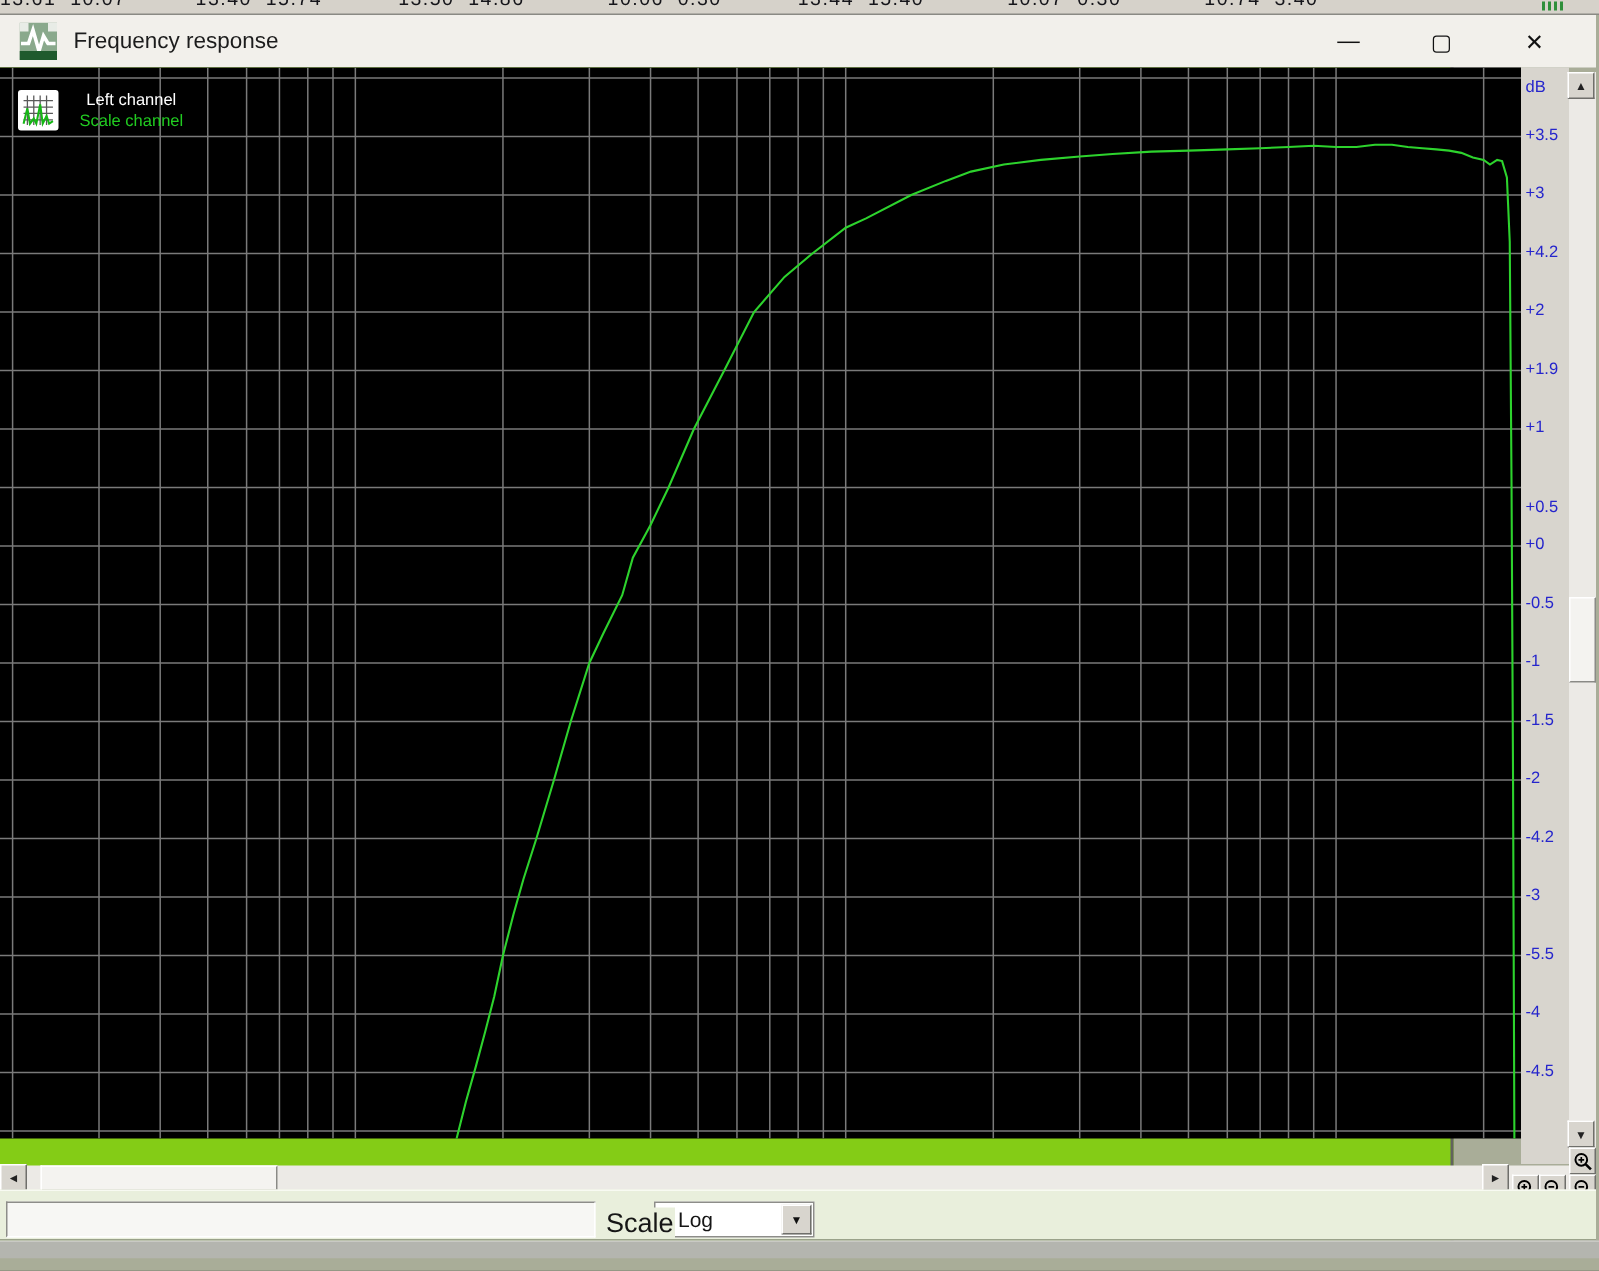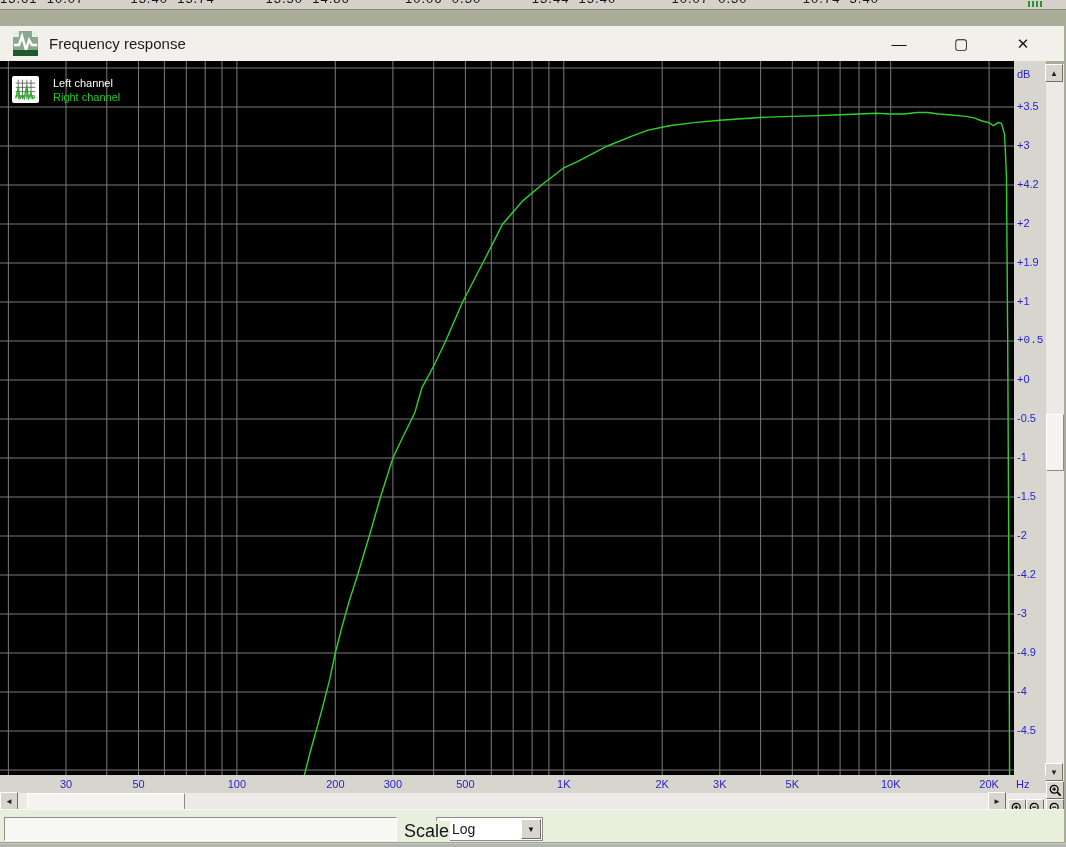--- a/index.html
+++ b/index.html
@@ -10,33 +10,33 @@
   
   .top-strip { position:absolute; left:0; top:0; width:1066px; height:10px;
     background:#d6d2ca; overflow:hidden; border-bottom:1px solid #8a8a84; }
   .top-strip .clipped { display:block; margin-top:-9px; font-size:13px;
     color:#15151a; white-space:pre; letter-spacing:1px; }
   .mini-green-pattern { position:absolute; left:1028px; top:1px; width:14px; height:6px;
     background:repeating-linear-gradient(90deg,#2f8f3a 0 2px,#d6d2ca 2px 4px); }
 
   
   .app-window { position:absolute; left:0; top:10px; width:969px; height:820px;
-    background:#84cc16; border-right:2px solid #62625e;margin-top:16px; }
+    background:#84cc16; border-right:2px solid #62625e; }
 
   .titlebar { position:absolute; left:0; top:0; width:1064px; height:35px;
     background:#f2f0eb; display:flex; align-items:center; }
   .app-icon { width:25px; height:25px; margin-left:13px; }
   .title-text { margin-left:11px; font-size:15px; color:#1c1c1c; }
   .win-controls { position:absolute; right:10px; top:0; height:35px; display:flex; }
   .win-btn { width:62px; height:35px; display:flex; align-items:center; justify-content:center;
     font-size:15px; color:#111; }
 
   
   .plot-area { position:absolute; left:0; top:35px; width:1014px; height:714px; background:#000; }
-  .legend { position:absolute; left:12px; top:15px; display:flex; align-items:flex-start; }
+  .legend { position:absolute; left:12px; top:15px; display:flex; align-items:flex-start;text-align:center; }
   .legend-icon { width:27px; height:27px; background:#fff; border:2px solid #fff;
     border-radius:2px; }
   .legend-labels { margin-left:14px; font-size:11px; line-height:14px; }
 
   
   .y-axis-strip { position:absolute; left:1014px; top:35px; width:32px; height:731px;
     background:#d8d5ce; font-size:11px; color:#2525cc; }
   .y-axis-strip .unit { position:absolute; left:3px; top:7px; }
   .ytick { position:absolute; left:3px; width:30px; }
 
@@ -166,43 +166,43 @@
               <line x1="20" y1="2" x2="20" y2="25"></line>
             <line x1="2" y1="6" x2="25" y2="6"></line>
               <line x1="2" y1="11" x2="25" y2="11"></line>
             <line x1="2" y1="16" x2="25" y2="16"></line>
               <line x1="2" y1="21" x2="25" y2="21"></line>
           </g>
           <polyline points="2,24 5,12 7,24 10,20 12,24 15,9 17,24 20,18 22,24 25,22" fill="none" stroke="#16b716" stroke-width="1.6"></polyline>
         </svg>
         <div class="legend-labels">
           <div style="color:#ffffff;">Left channel</div>
-          <div style="color:#21cc21;">Right channel</div>
+          <div style="color:#21cc21;">Scale channel</div>
         </div>
       </div>
     </div>
 
     <div class="y-axis-strip">
       <span class="unit">dB</span>
       <div id="yticks">
           <span class="ytick" style="top: 39px;">+3.5</span>
           <span class="ytick" style="top: 78px;">+3</span>
           <span class="ytick" style="top: 117px;">+4.2</span>
           <span class="ytick" style="top: 156px;">+2</span>
           <span class="ytick" style="top: 195px;">+1.9</span>
           <span class="ytick" style="top: 234px;">+1</span>
-          <span class="ytick" style="top: 273px; font-family: Liberation Mono, monospace;">+0.5</span>
+          <span class="ytick" style="top: 287px;">+0.5</span>
           <span class="ytick" style="top: 312px;">+0</span>
           <span class="ytick" style="top: 351px;">-0.5</span>
           <span class="ytick" style="top: 390px;">-1</span>
           <span class="ytick" style="top: 429px;">-1.5</span>
           <span class="ytick" style="top: 468px;">-2</span>
           <span class="ytick" style="top: 507px;">-4.2</span>
           <span class="ytick" style="top: 546px;">-3</span>
-          <span class="ytick" style="top: 585px;">-4.9</span>
+          <span class="ytick" style="top: 585px;">-5.5</span>
           <span class="ytick" style="top: 624px;">-4</span>
           <span class="ytick" style="top: 663px;">-4.5</span>
         </div>
     </div>
 
     <div class="vscroll">
       <div class="sb-btn" style="left:-1px; top:0;">▲</div>
       <div class="v-thumb"></div>
       <div class="sb-btn" style="left:-1px; top:699px;">▼</div>
     </div>
@@ -216,37 +216,20 @@
       </div>
     <div class="sb-btn zoombtn" style="left:1046px; top:773px;" id="y-zoom-out">
         <svg width="13" height="13" viewBox="0 0 13 13">
     <circle cx="5.2" cy="5.2" r="3.9" fill="none" stroke="#000" stroke-width="1.3"></circle>
     <line x1="8.2" y1="8.2" x2="11.6" y2="11.6" stroke="#000" stroke-width="1.7"></line>
     <line x1="3.3" y1="5.2" x2="7.1" y2="5.2" stroke="#000" stroke-width="1.1"></line>
 
   </svg>
       </div>
 
-    <div class="x-axis-strip">
-      <div id="xticks">
-          <span class="xtick" style="left: 46px;">30</span>
-          <span class="xtick" style="left: 118.522px;">50</span>
-          <span class="xtick" style="left: 216.929px;">100</span>
-          <span class="xtick" style="left: 315.336px;">200</span>
-          <span class="xtick" style="left: 372.9px;">300</span>
-          <span class="xtick" style="left: 445.422px;">500</span>
-          <span class="xtick" style="left: 543.829px;">1K</span>
-          <span class="xtick" style="left: 642.236px;">2K</span>
-          <span class="xtick" style="left: 699.8px;">3K</span>
-          <span class="xtick" style="left: 772.322px;">5K</span>
-          <span class="xtick" style="left: 870.729px;">10K</span>
-          <span class="xtick" style="left: 969.136px;">20K</span>
-        </div>
-      <span class="hz-unit">Hz</span>
-    </div>
 
     <div class="hscroll">
       <div class="sb-btn" style="left:0; top:-1px;">◄</div>
       <div class="h-thumb"></div>
       <div class="sb-btn" style="left:988px; top:-1px;">►</div>
     </div>
     <div class="sb-btn zoombtn" style="left:1008px; top:773px;" id="x-zoom-in">
         <svg width="13" height="13" viewBox="0 0 13 13">
     <circle cx="5.2" cy="5.2" r="3.9" fill="none" stroke="#000" stroke-width="1.3"></circle>
     <line x1="8.2" y1="8.2" x2="11.6" y2="11.6" stroke="#000" stroke-width="1.7"></line>

